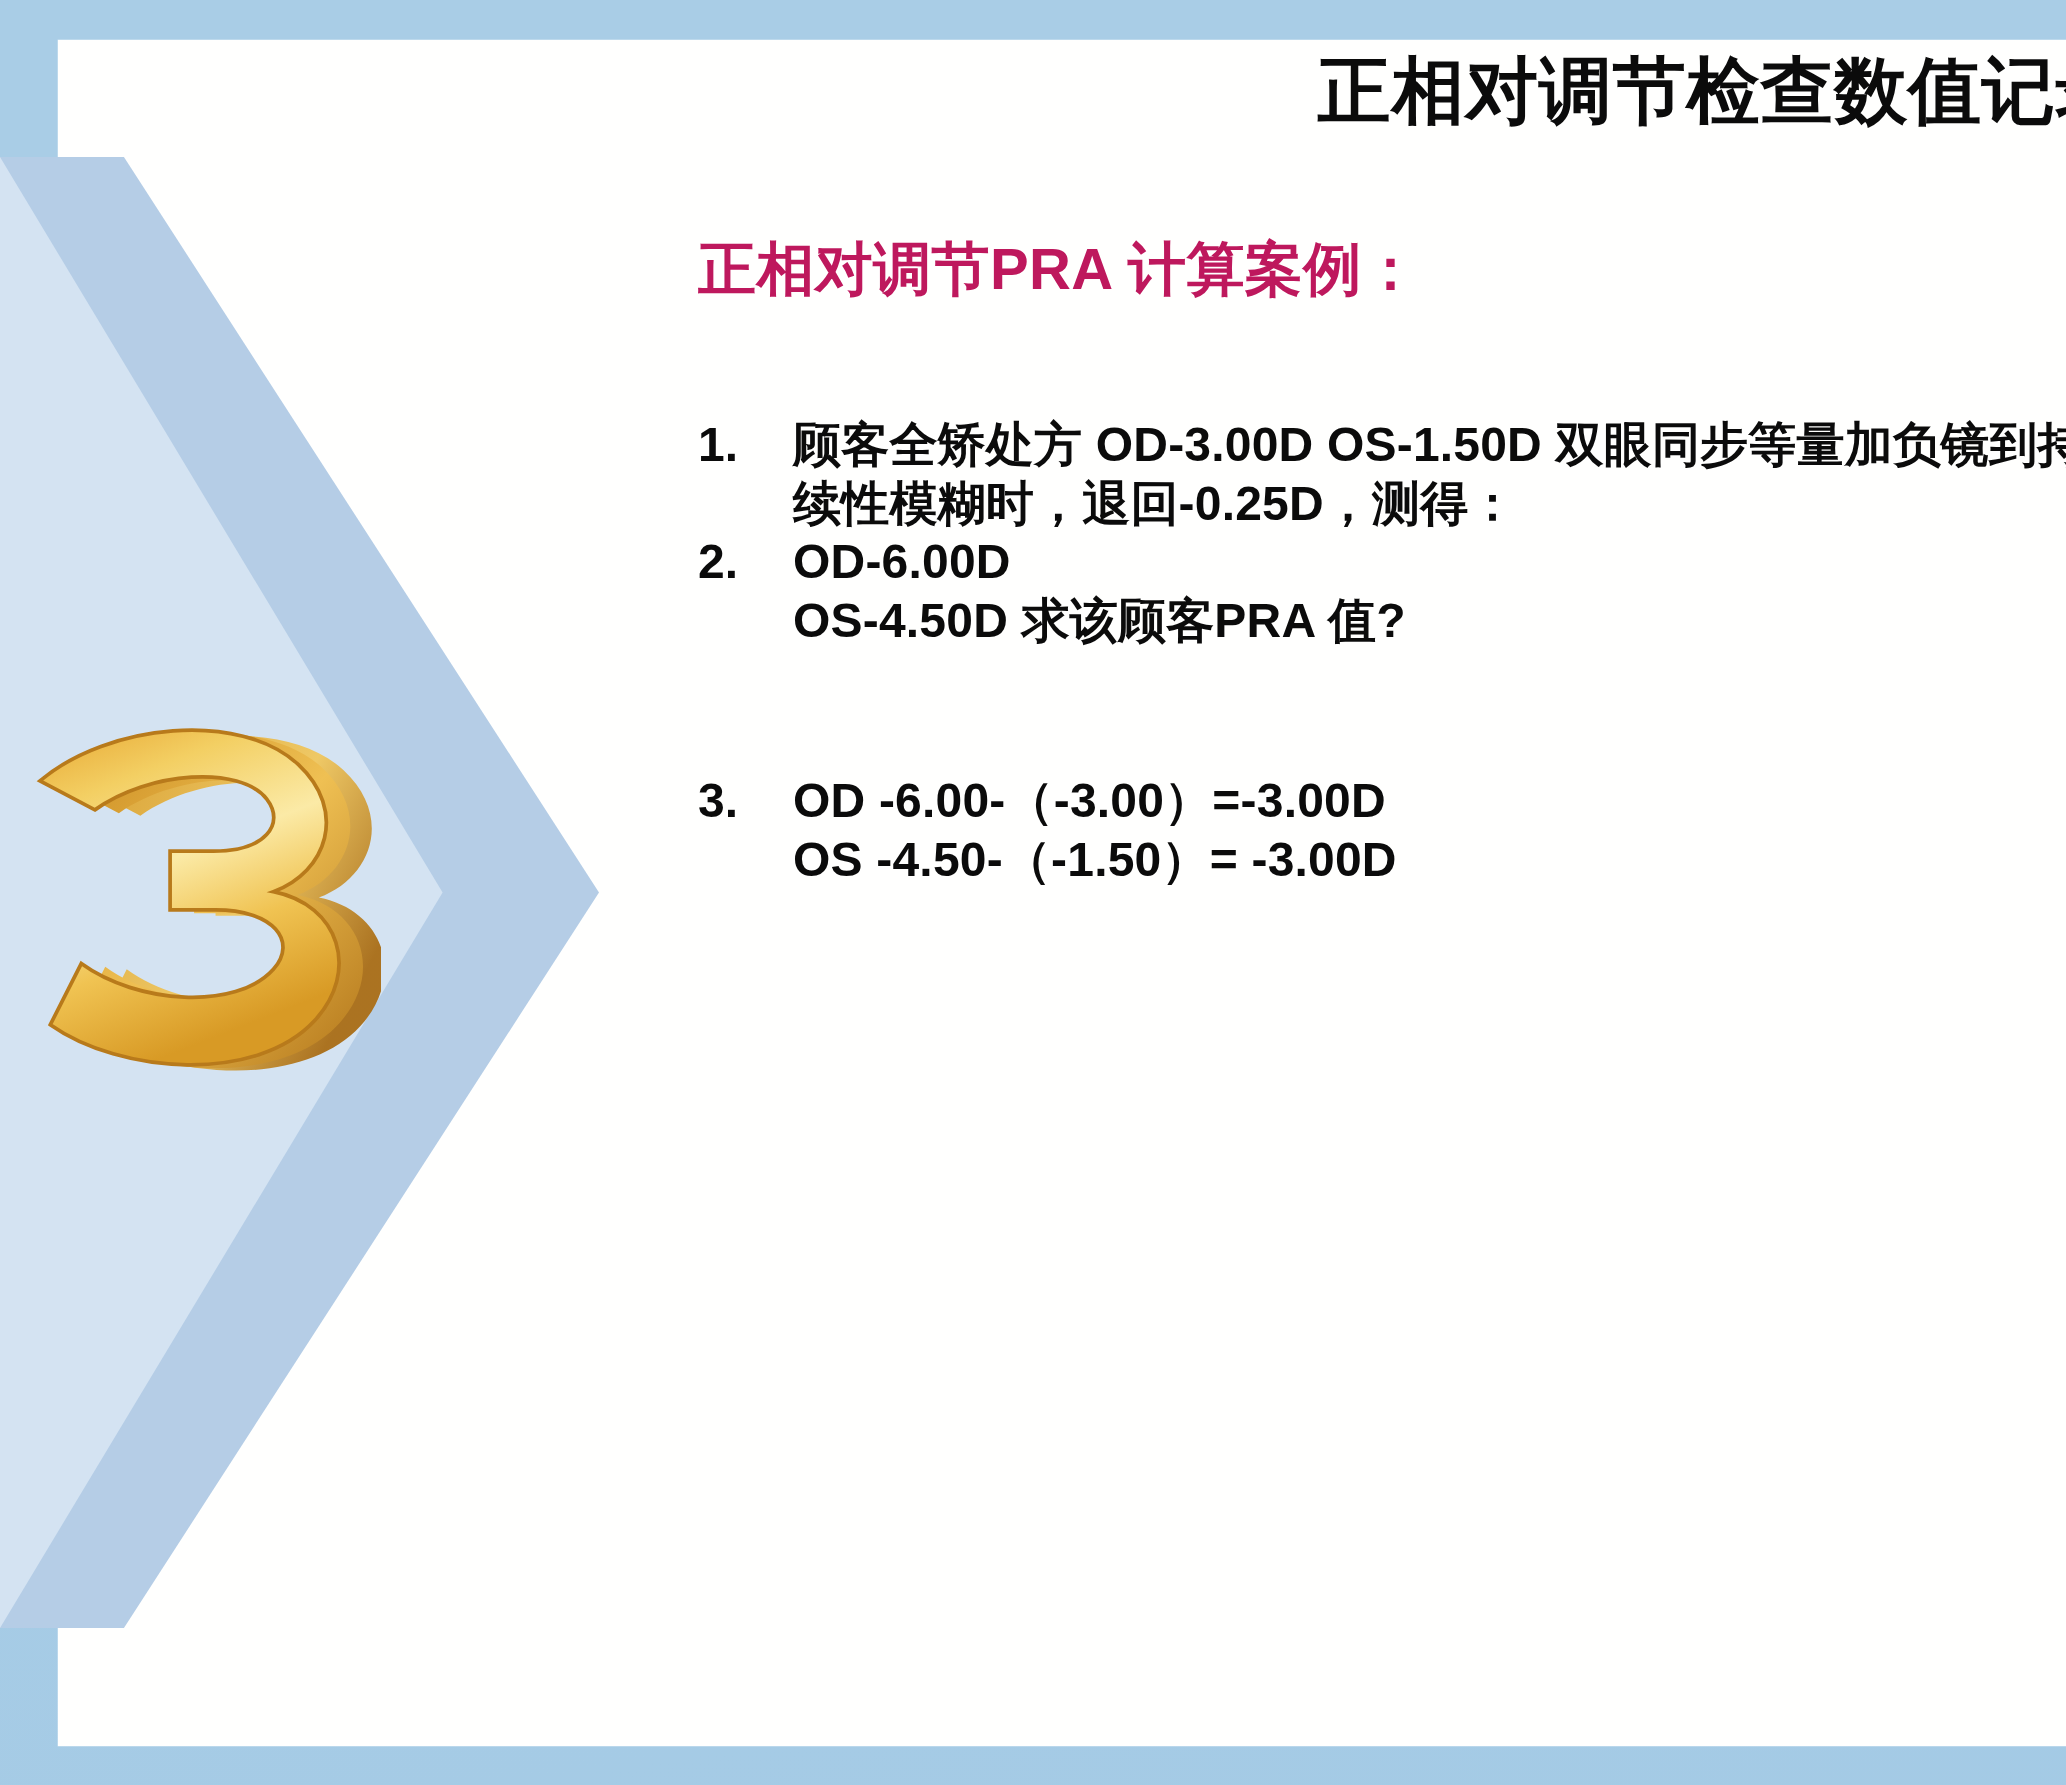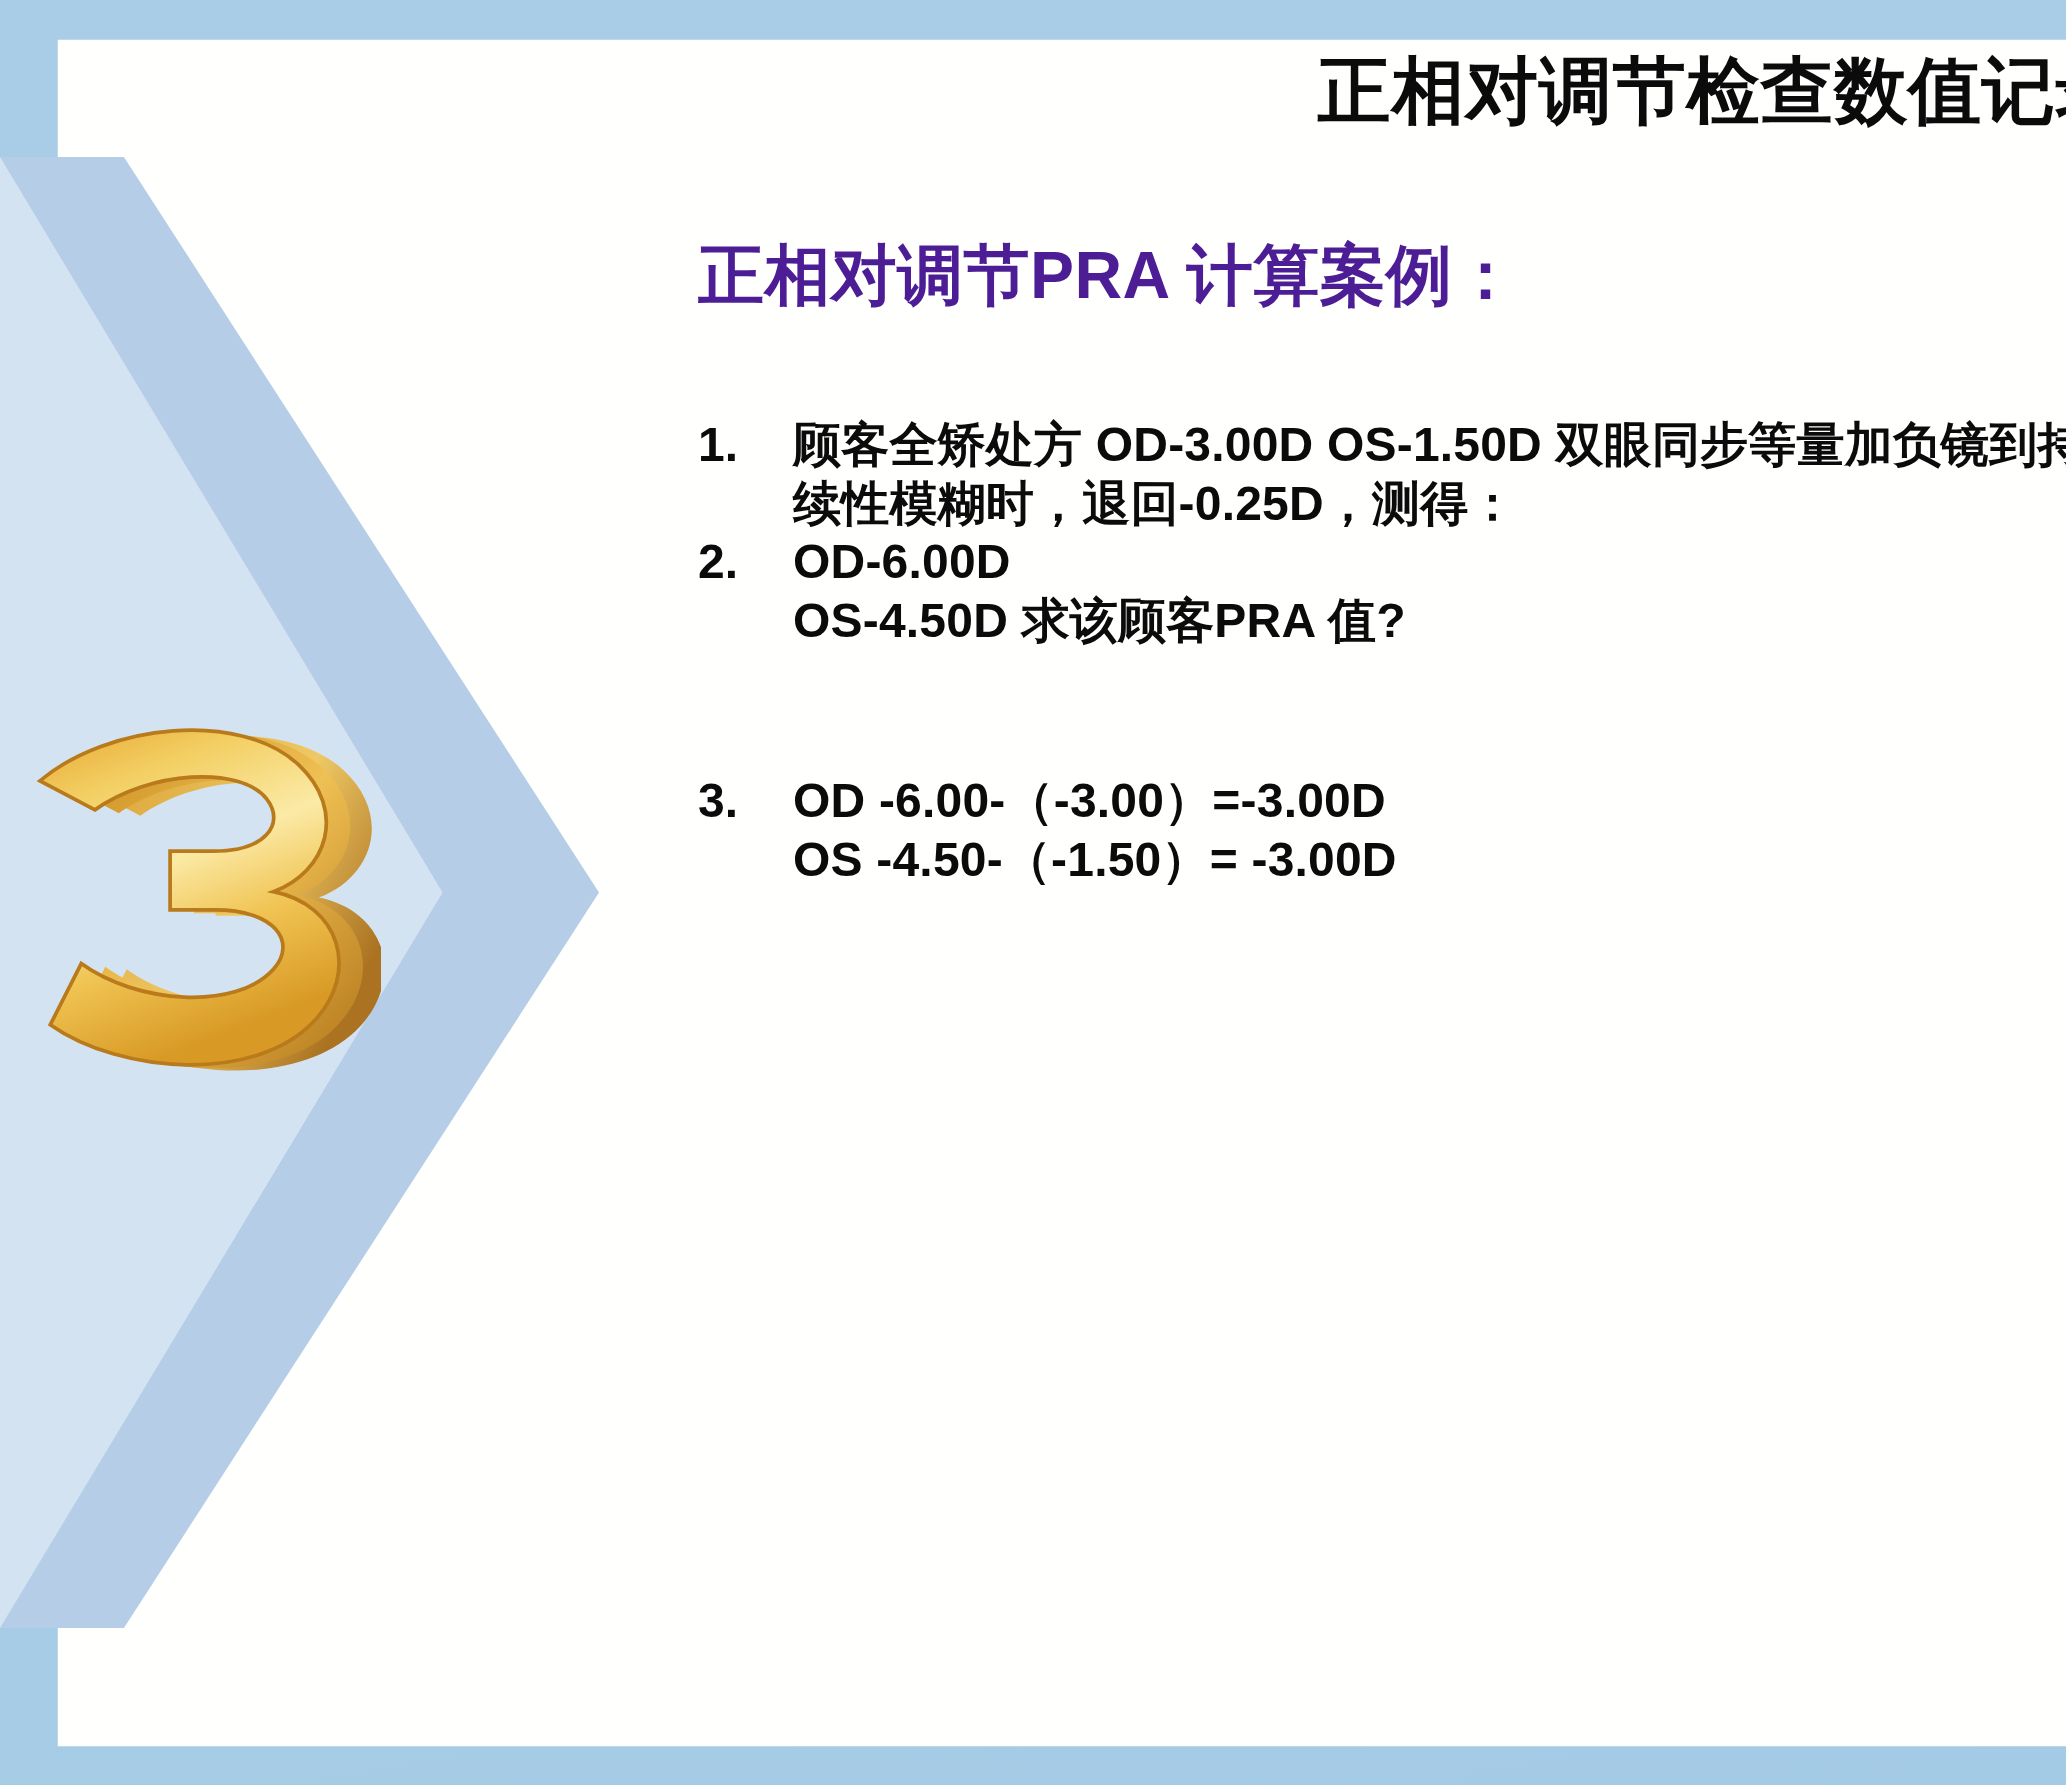--- a/index.html
+++ b/index.html
@@ -70,23 +70,23 @@
     letter-spacing: 0.8px;
     line-height: 1.12;
     white-space: nowrap;
   }
 
   
   #slide-subtitle {
     position: absolute;
     left: 698px;
     top: 231px;
-    font-size: 66px;
-    font-weight: bold;
-    color: #4c1d95;
+    font-size: 58px;
+    font-weight: bold;
+    color: #be185d;
     letter-spacing: 0.4px;
     white-space: nowrap;
   }
 
   
   #body-list {
     position: absolute;
     left: 698px;
     top: 421px;
     width: 2149px;

